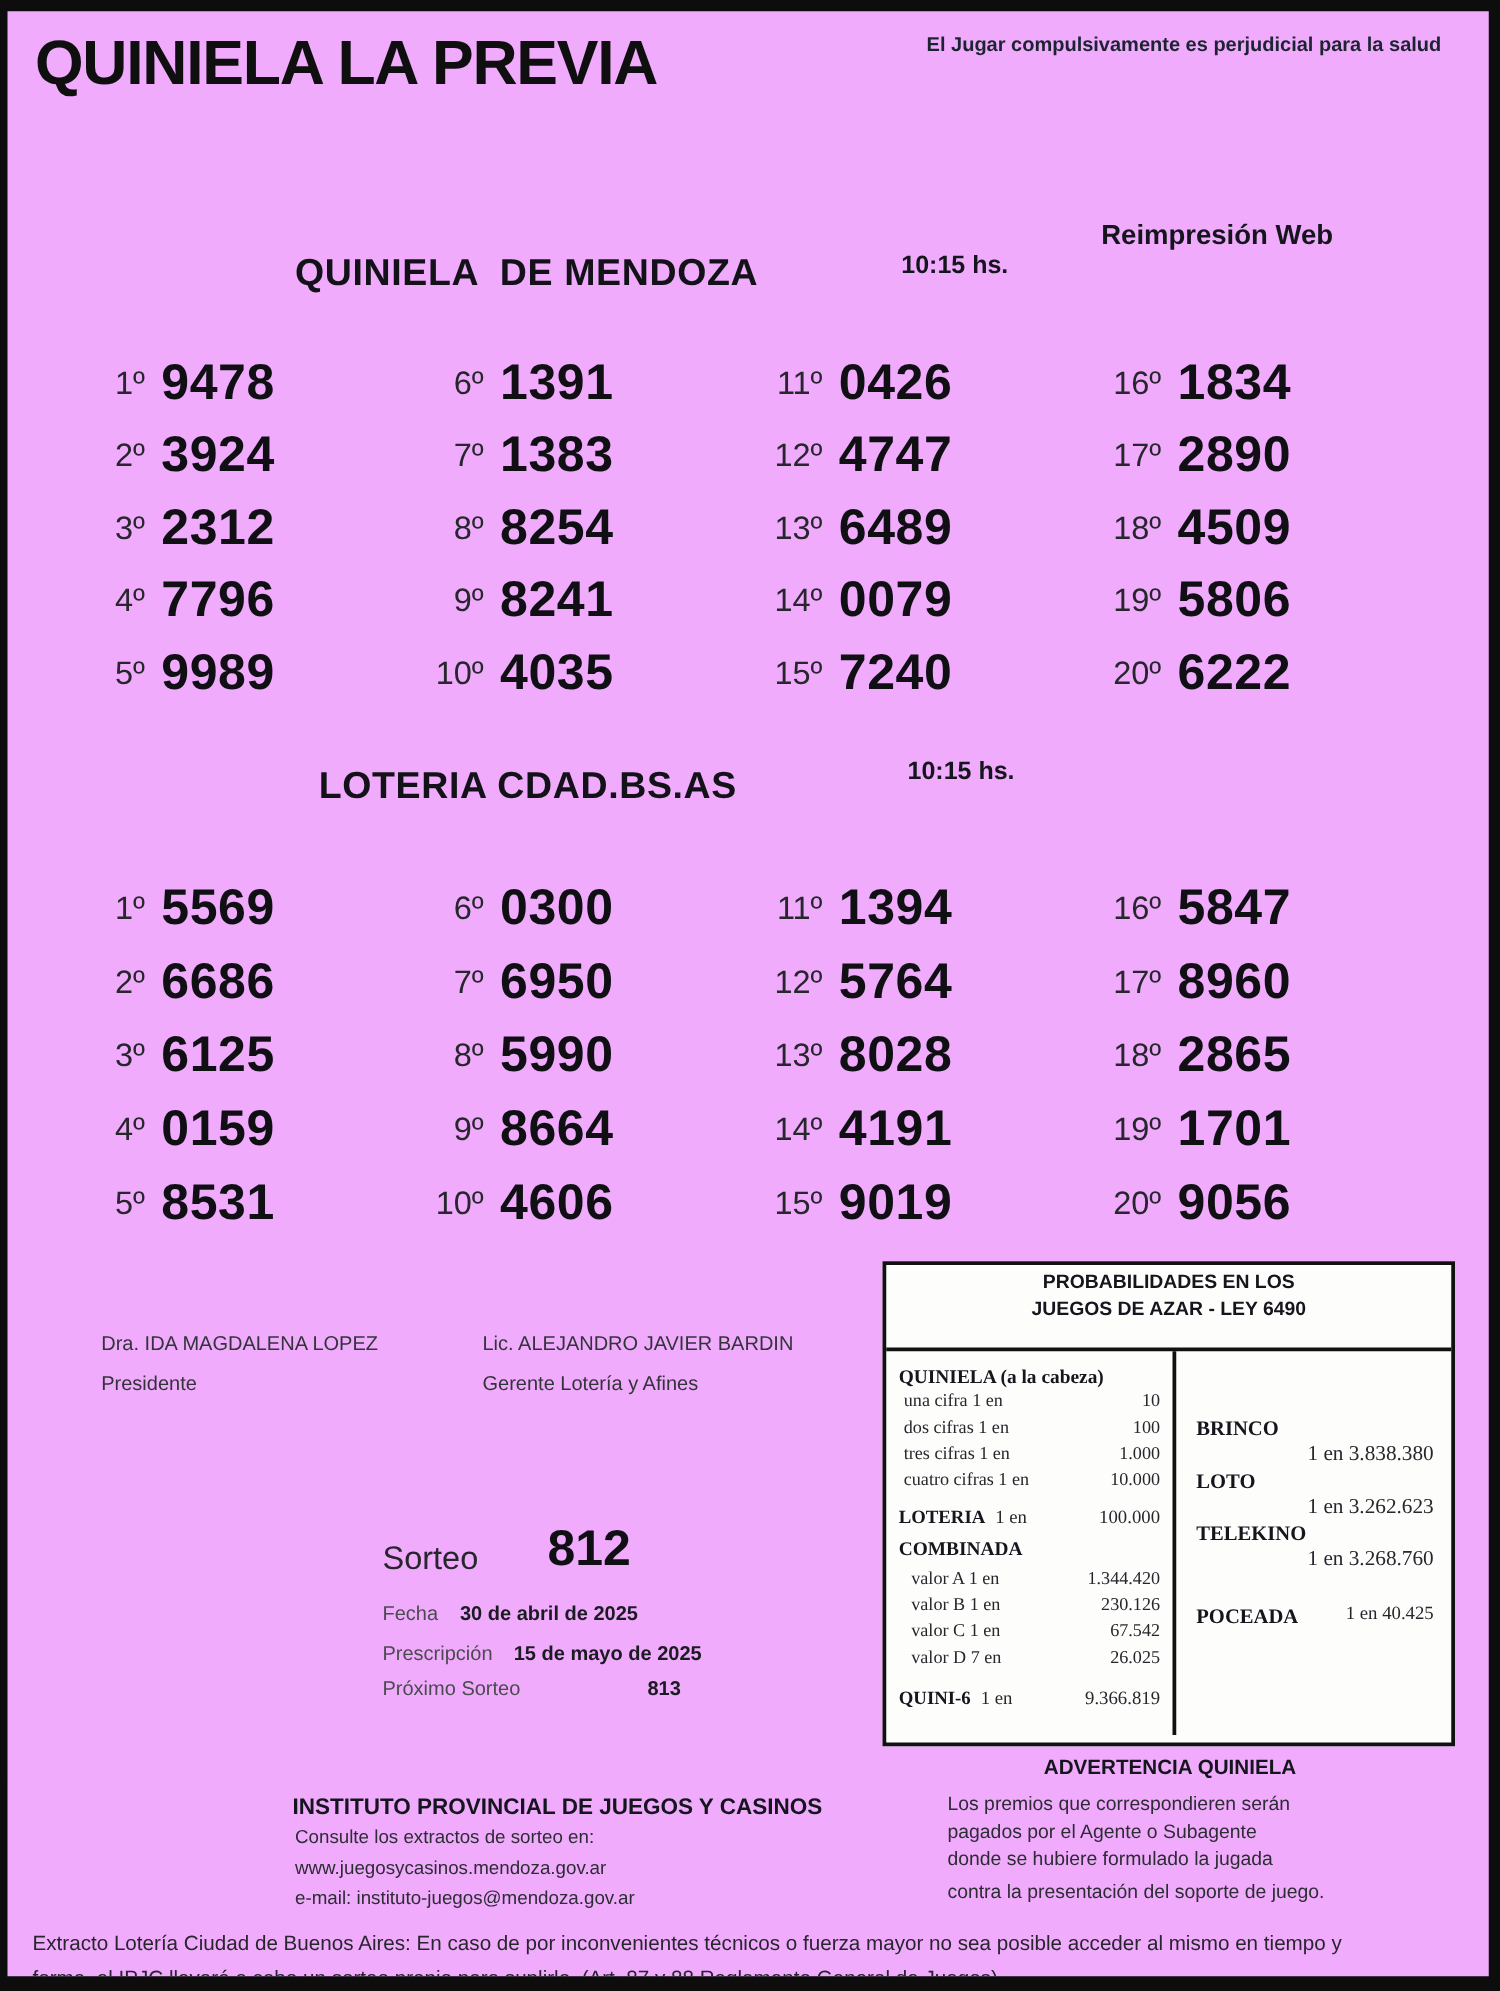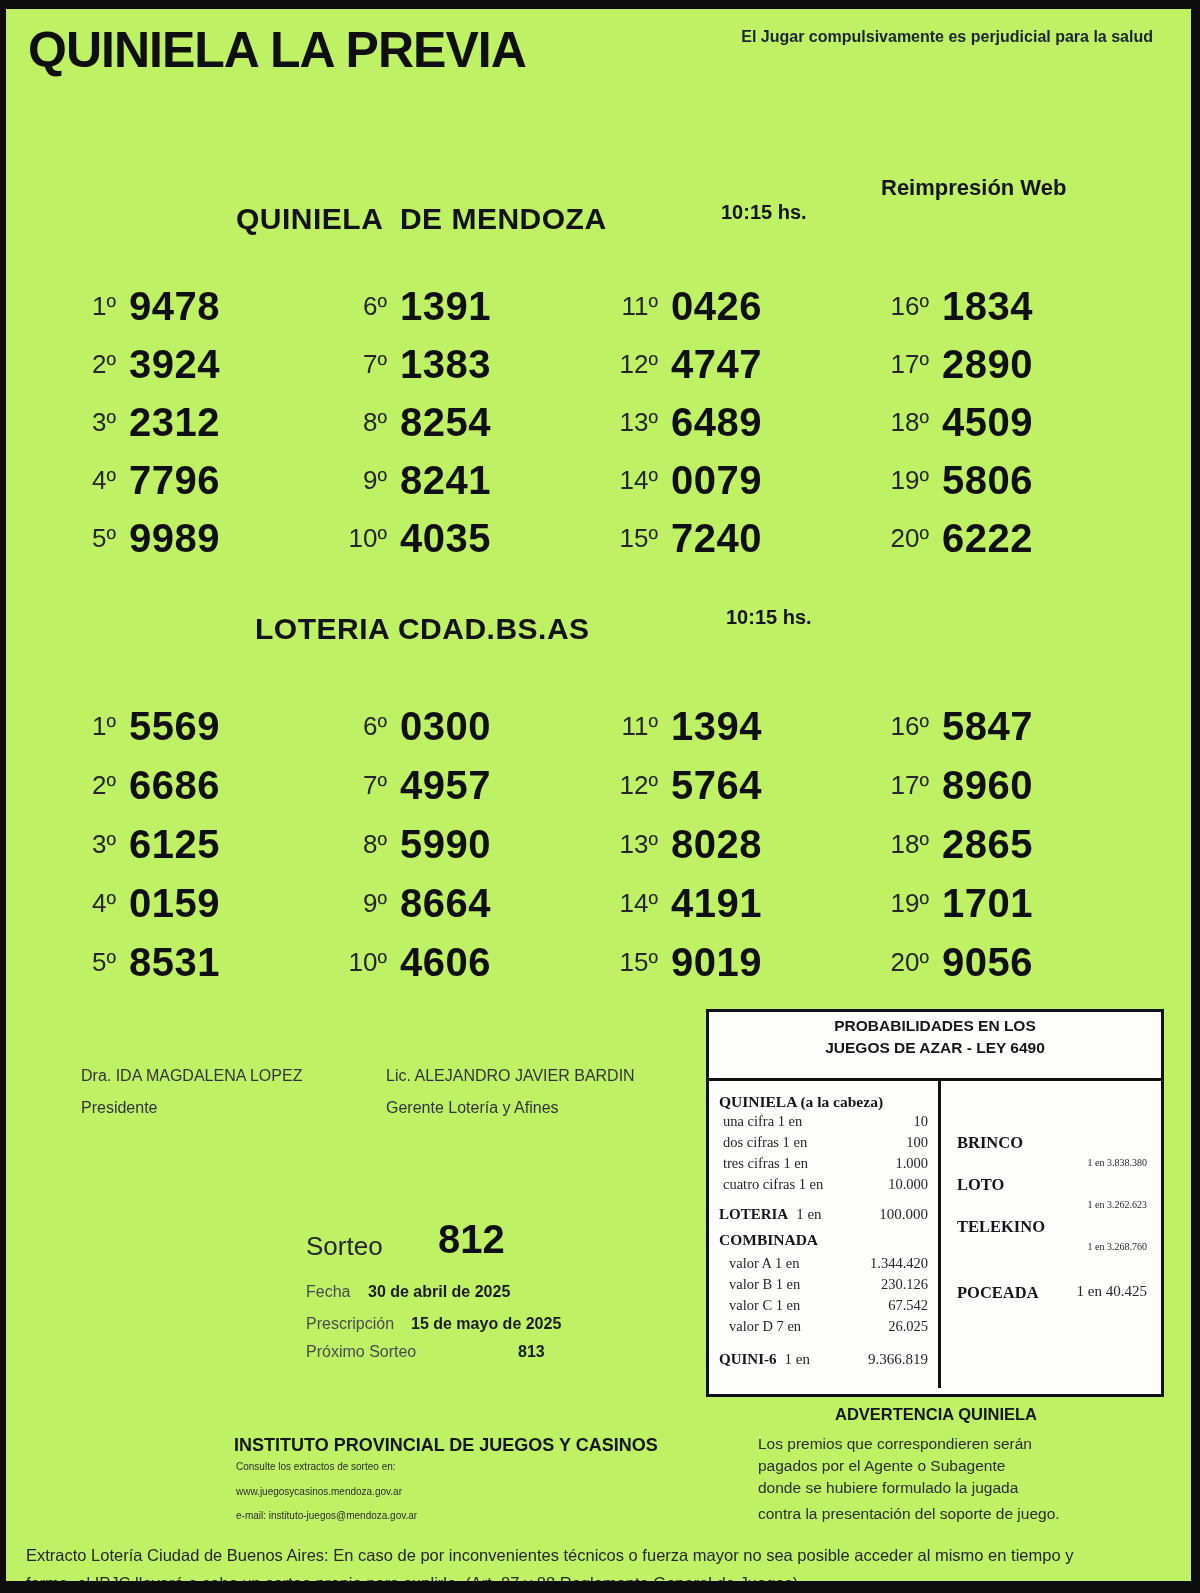--- a/index.html
+++ b/index.html
@@ -1,19 +1,19 @@
 <!DOCTYPE html>
 <html><head>
 <meta charset="utf-8">
 <style>
   html,body{margin:0;padding:0;background:#e8e8e8;}
   .page{
     position:relative;
     width:1200px;height:1593px;
-    background:#bef264;
+    background:#f0abfc;
     box-sizing:border-box;
     border:6px solid #0d0d0d;
     border-top-width:9px;
     border-right-width:9px;
     border-bottom-width:12px;
     font-family:"Liberation Sans", sans-serif;
     color:#1a1a1a;
     overflow:hidden;
   }
   .abs{position:absolute;}
@@ -87,41 +87,41 @@
   .prow .pval{margin-left:auto;text-align:right;}
   .prow .bold{font-weight:bold;color:#15151d;}
   .prow .mid{margin-left:8px;}
   .loteria-row{margin-top:9px;font-size:15px;}
   .combinada-rows{margin-top:4px;}
   .combinada-rows .plabel{padding-left:10px;}
   .quini-row{margin-top:12px;font-size:15px;}
   .prob-right{flex:1;box-sizing:border-box;padding:0 14px 0 16px;}
   .game{margin-bottom:2px;}
   .game .gname{font-size:16.5px;font-weight:bold;color:#15151d;line-height:20px;}
-  .game .gval{font-size:10px;text-align:right;color:#26262c;line-height:20px;}
+  .game .gval{font-size:17px;text-align:right;color:#26262c;line-height:20px;}
   .game-first{margin-top:52px;}
   .poceada{margin-top:26px;display:flex;align-items:flex-start;}
   .poceada .gname{flex:none;}
   .poceada .gval2{margin-left:auto;font-size:15px;color:#26262c;}
 
   
   .sorteo-label{left:300px;top:1222px;font-size:26px;color:#26262c;}
   .sorteo-number{left:432px;top:1208px;font-size:40px;font-weight:bold;color:#101014;}
   .info-label{font-size:16px;color:#4a4a50;}
   .info-value{font-size:16px;font-weight:bold;color:#1b1b22;}
   .fecha-l{left:300px;top:1274px;}
   .fecha-v{left:362px;top:1274px;}
   .presc-l{left:300px;top:1306px;}
   .presc-v{left:405px;top:1306px;}
   .prox-l{left:300px;top:1334px;}
   .prox-v{left:512px;top:1334px;}
 
   
   .inst-name{left:228px;top:1426px;font-size:18px;font-weight:bold;color:#15151d;}
-  .inst-line{font-size:10px;color:#2c2c33;}
+  .inst-line{font-size:15px;color:#2c2c33;}
   .inst-1{left:230px;top:1452px;}
   .inst-2{left:230px;top:1477px;}
   .inst-3{left:230px;top:1501px;}
 
   
   .adv-title{left:745px;top:1396px;width:370px;text-align:center;font-size:16.5px;font-weight:bold;color:#15151d;}
   .adv-line{font-size:15.5px;color:#2c2c33;}
   .adv-0{left:752px;top:1426px;}
   .adv-1{left:752px;top:1448px;}
   .adv-2{left:752px;top:1470px;}
@@ -248,21 +248,21 @@
       <div class="cell">
         <span class="pos">5º</span>
         <span class="num">8531</span>
       </div>
       <div class="cell">
         <span class="pos">6º</span>
         <span class="num">0300</span>
       </div>
       <div class="cell">
         <span class="pos">7º</span>
-        <span class="num">4957</span>
+        <span class="num">6950</span>
       </div>
       <div class="cell">
         <span class="pos">8º</span>
         <span class="num">5990</span>
       </div>
       <div class="cell">
         <span class="pos">9º</span>
         <span class="num">8664</span>
       </div>
       <div class="cell">

